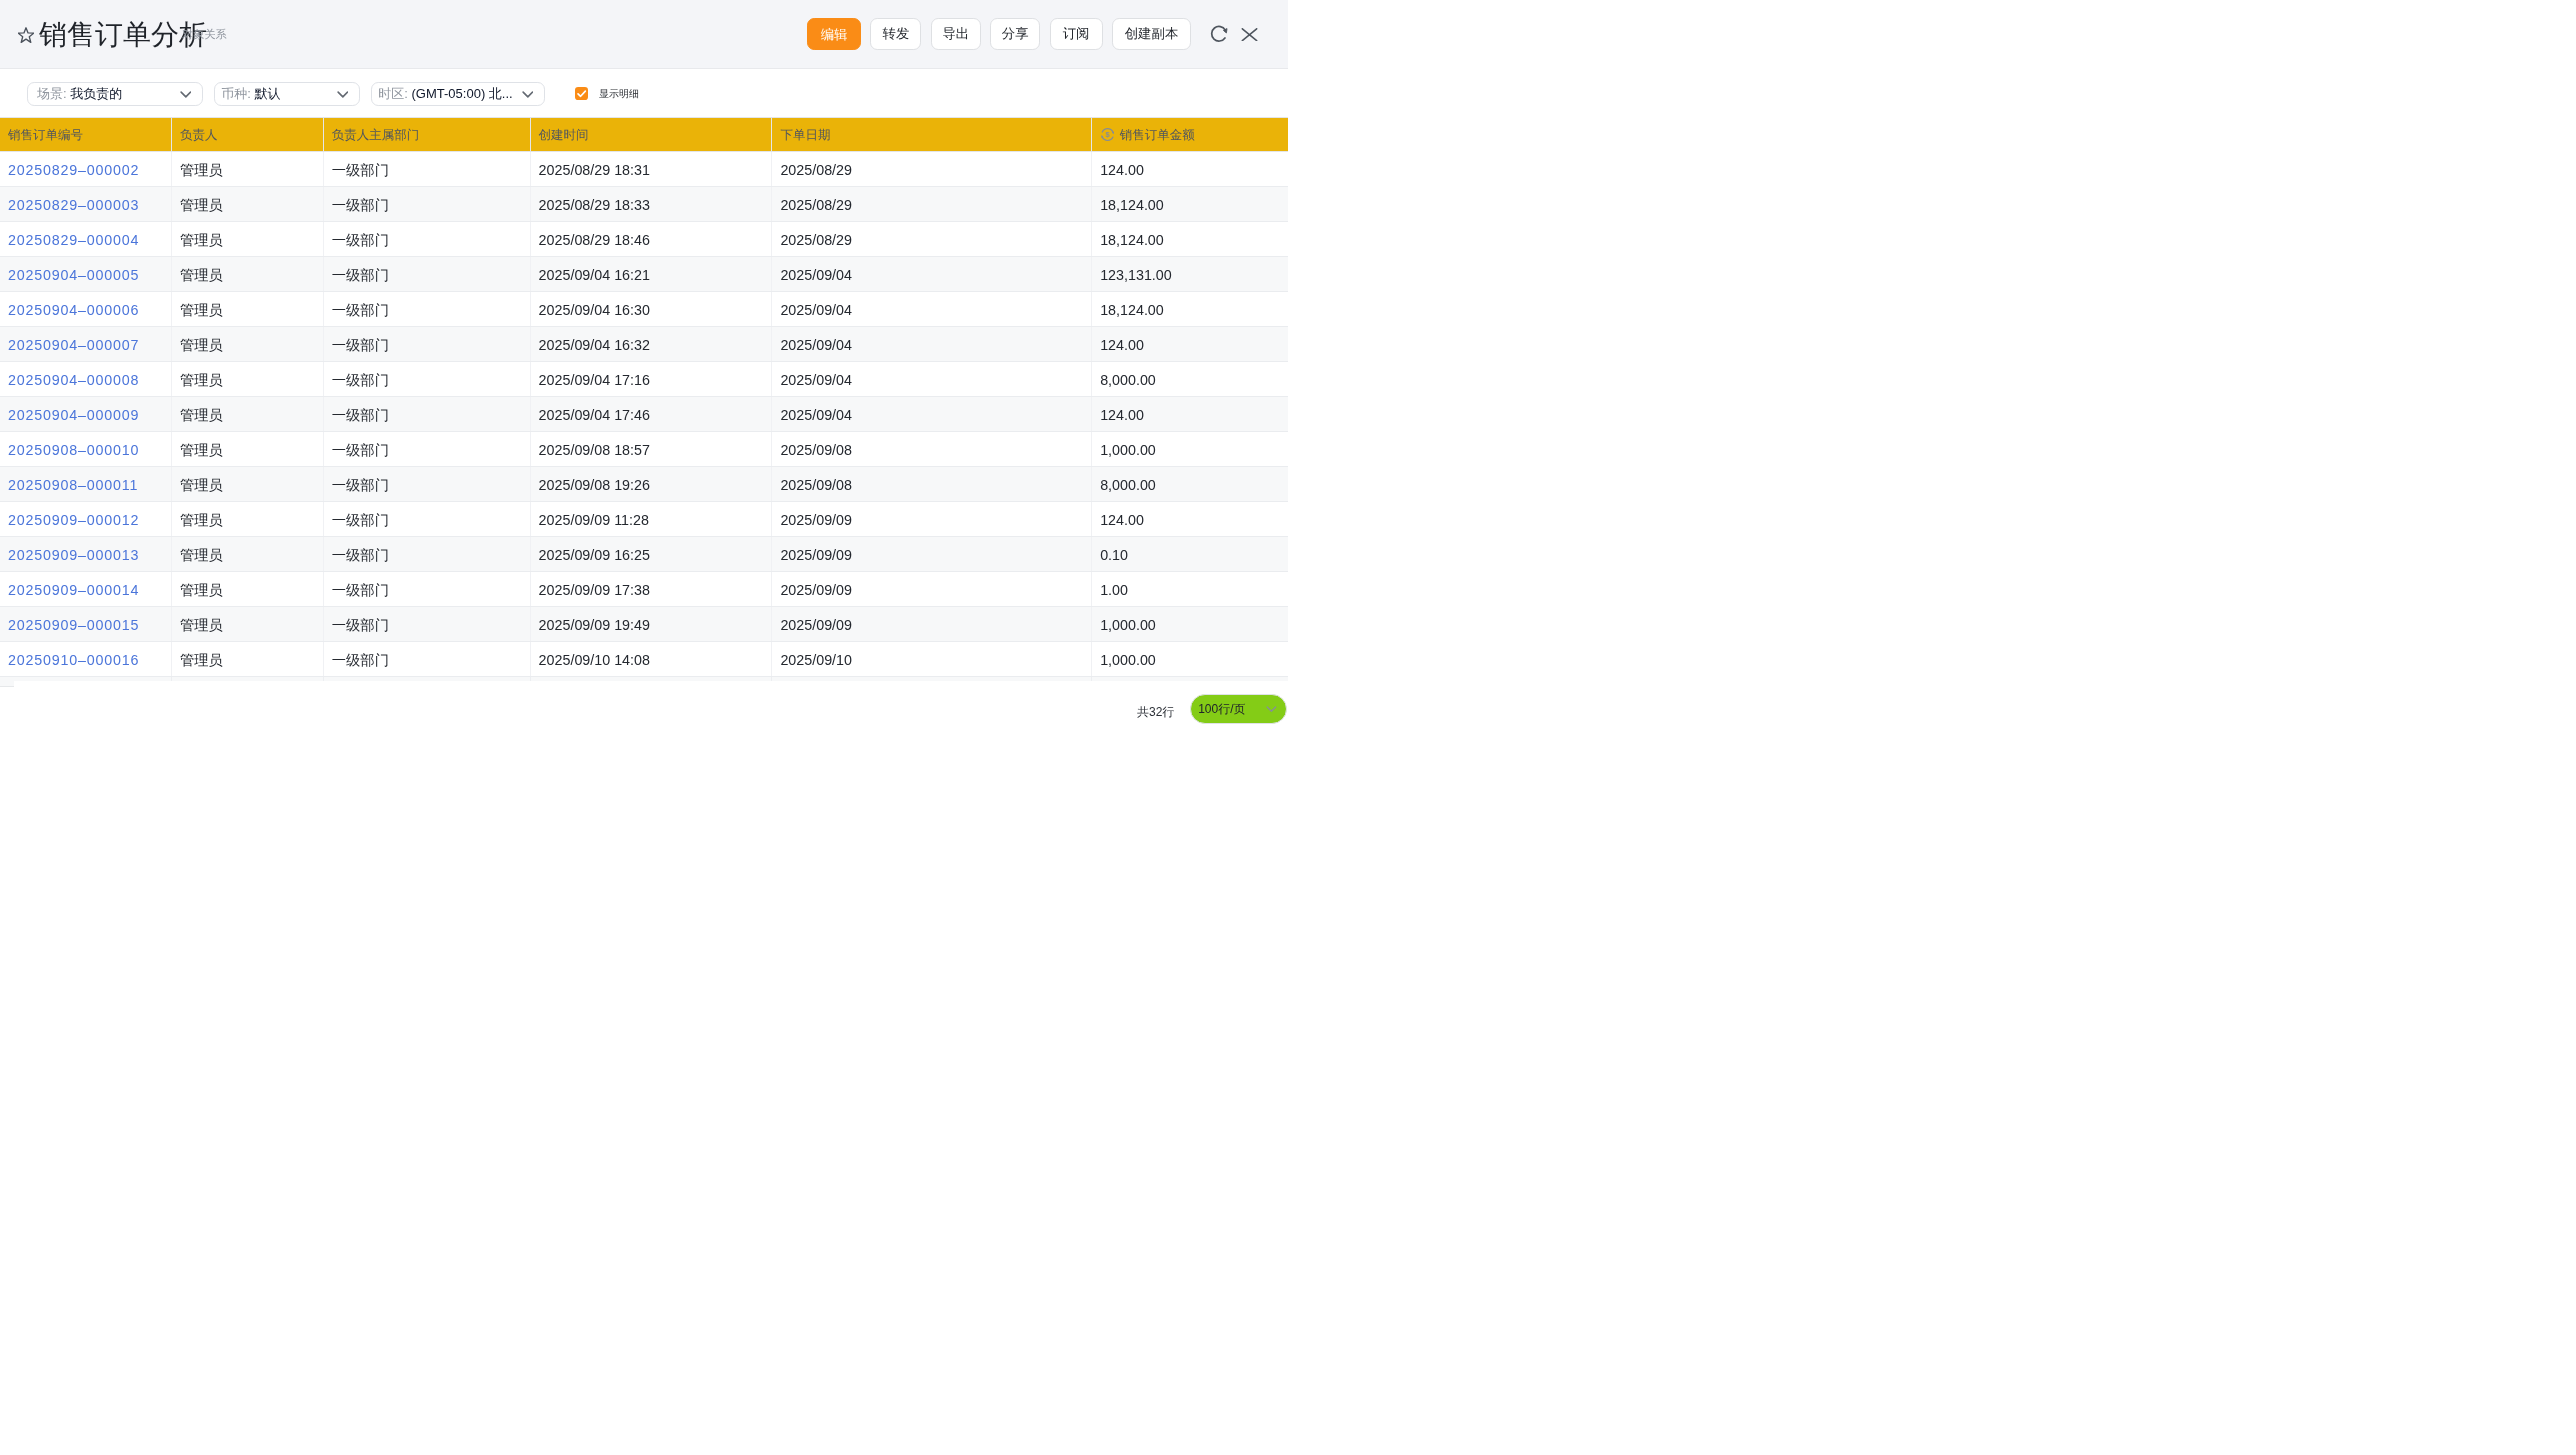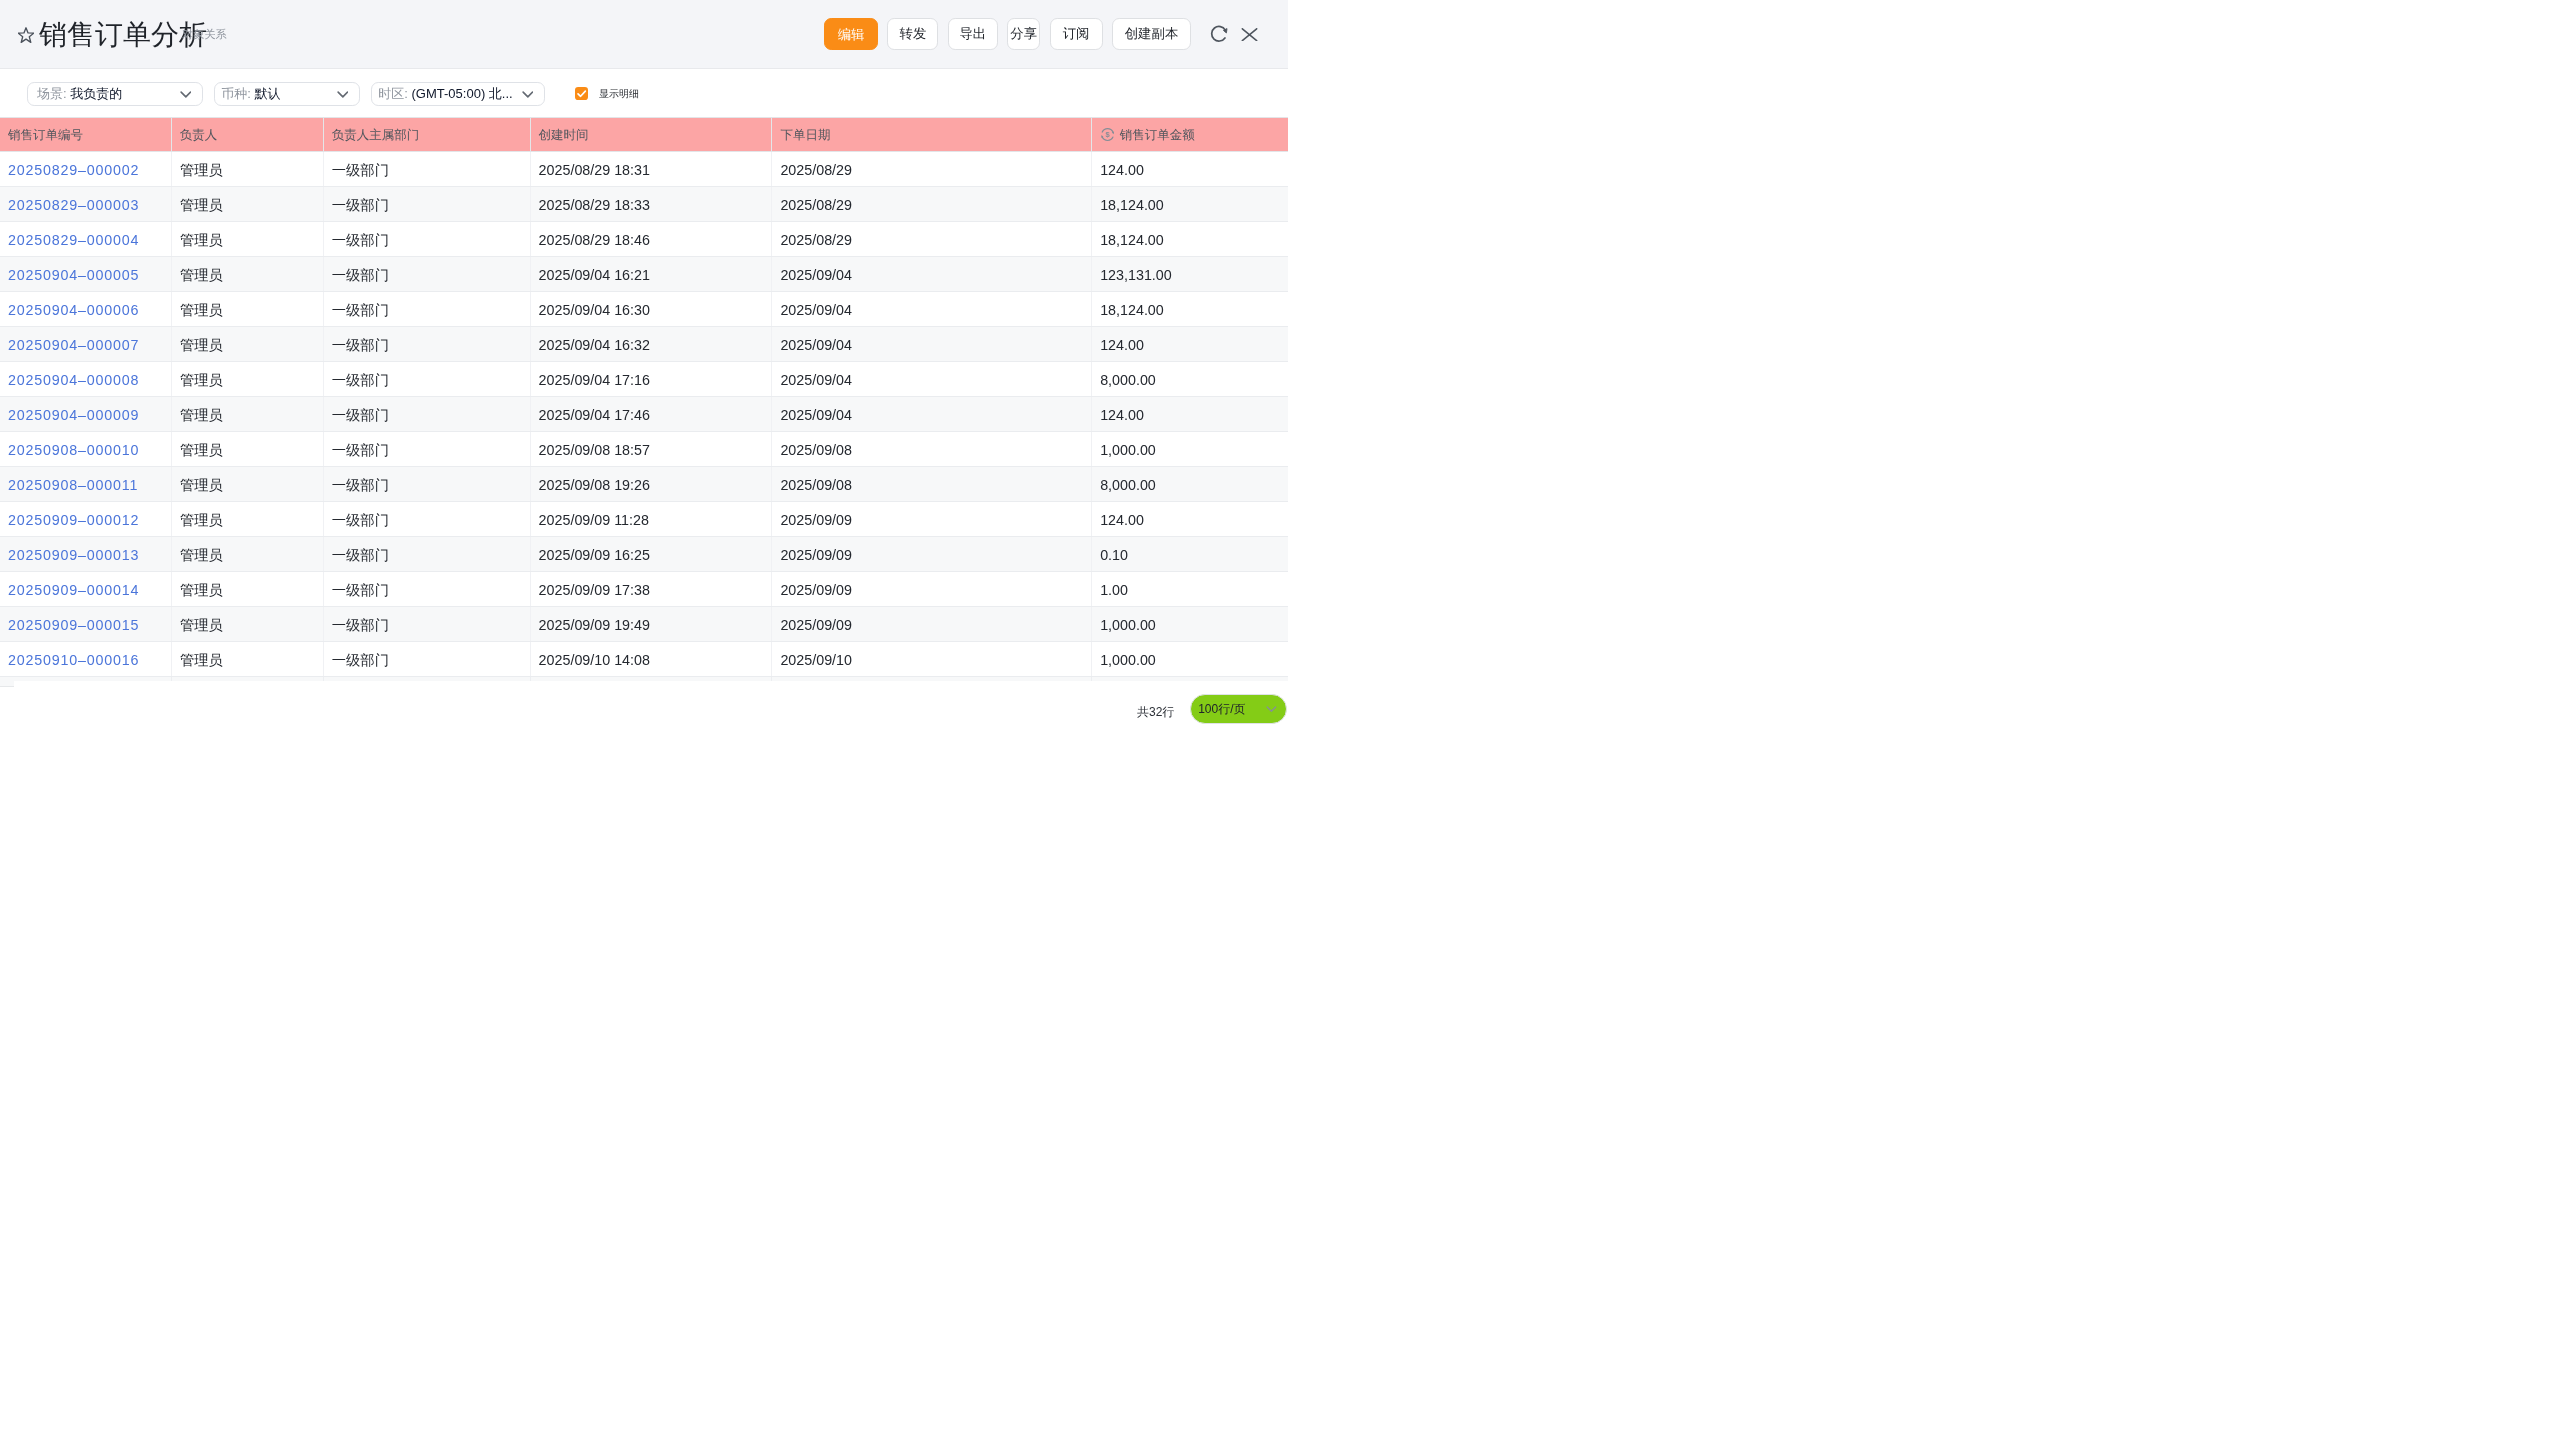--- a/index.html
+++ b/index.html
@@ -21,21 +21,21 @@
   .sel { position:absolute; top:11.7px; height:24px; border:0.9px solid #dfe2e7; border-radius:7.2px; background:#fff; font-size:13px; line-height:22.4px; white-space:nowrap; padding-left:9px; overflow:hidden; }
   .sel .lab { color:#8f959e; }
   .sel .val { color:#0f172a; }
   .sel svg.chev { position:absolute; right:10.8px; top:8px; }
   .cbox { position:absolute; left:575px; top:17px; width:13.4px; height:13.4px; border-radius:3.1px; background:#fa8c16; }
   .cblabel { position:absolute; left:599px; top:0; height:48px; line-height:48px; font-size:10px; color:#2b2e33; }
 
   
   .tbl { position:absolute; left:0; top:117px; width:1288px; }
   .trow { display:flex; width:1288px; }
-  .trow.head { height:35px; background:#fca5a5; border-top:0.9px solid #e3e5e8; border-bottom:0.9px solid #e3e5e8; color:#51565d; font-size:12.5px;justify-content:flex-end; }
+  .trow.head { height:35px; background:#eab308; border-top:0.9px solid #e3e5e8; border-bottom:0.9px solid #e3e5e8; color:#51565d; font-size:12.5px; }
   .trow.head .cell { line-height:31px; padding-top:2.2px; border-right:0.9px solid #e4e6e9; font-size:12.5px; }
   .trow.body { height:35px; background:#fff; border-bottom:0.9px solid #eaecef; color:#24282f; }
   .trow.body:nth-child(odd) { background:#f7f8f9; }
   .trow.body .cell { line-height:32px; padding-top:2.2px; border-right:0.9px solid #f0f1f4; }
   .cell { font-size:14.3px; padding-left:8px; white-space:nowrap; overflow:hidden; }
   .c1 { width:172px; } .c2 { width:152px; } .c3 { width:207px; } .c4 { width:242px; } .c5 { width:320px; } .c6 { width:196px; border-right:none !important; }
   a.lnk { color:#4b75da; text-decoration:none; letter-spacing:0.8px; }
   .trow.sliver { height:10.3px; background:#f7f8f9; border-bottom:0.9px solid #e6e8ea; }
   .trow.sliver .cell { border-right:0.9px solid #eceef1; }
   .fragment { position:absolute; left:0; top:682px; width:1288px; height:2.2px; overflow:hidden; z-index:5; }
@@ -53,21 +53,21 @@
 <div class="topbar">
   <svg class="star" width="16" height="16" viewBox="0 0 18 18">
       <path d="M9 0.9 L11.29 6.64 L17.75 6.96 L12.71 11.01 L14.41 17.24 L9 13.7 L3.59 17.24 L5.29 11.01 L0.25 6.96 L6.71 6.64 Z" fill="none" stroke="#4a515b" stroke-width="1.5" stroke-linejoin="round"></path>
     </svg>
   <div class="title">销售订单分析</div>
   <div class="subtitle">对象关系</div>
   <div class="btns">
     <div class="btn primary" style="width:54px">编辑</div>
     <div class="btn" style="width:51px">转发</div>
     <div class="btn" style="width:50px">导出</div>
-    <div class="btn" style="width:33px">分享</div>
+    <div class="btn" style="width:50px">分享</div>
     <div class="btn" style="width:53px">订阅</div>
     <div class="btn" style="width:79px">创建副本</div>
   </div>
   <svg class="icon-btn" style="left:1210px; top:25px" width="18" height="18" viewBox="0 0 20 20">
       <path d="M17.0 5.65 A8.1 8.1 0 1 0 16.63 14.34" fill="none" stroke="#4e555e" stroke-width="1.9" stroke-linecap="round"></path>
       <path d="M18.92 4.0 L14.9 6.0 L18.2 8.82 Z" fill="#4e555e" stroke="#4e555e" stroke-width="1" stroke-linejoin="round"></path>
     </svg>
   <svg class="icon-btn" style="left:1241px; top:28px" width="17" height="13.4" viewBox="0 0 19 15">
       <path d="M1.5 0.9 L17.5 14.1 M17.5 0.9 L1.5 14.1" stroke="#4e555e" stroke-width="1.8" stroke-linecap="round"></path>
     </svg>

